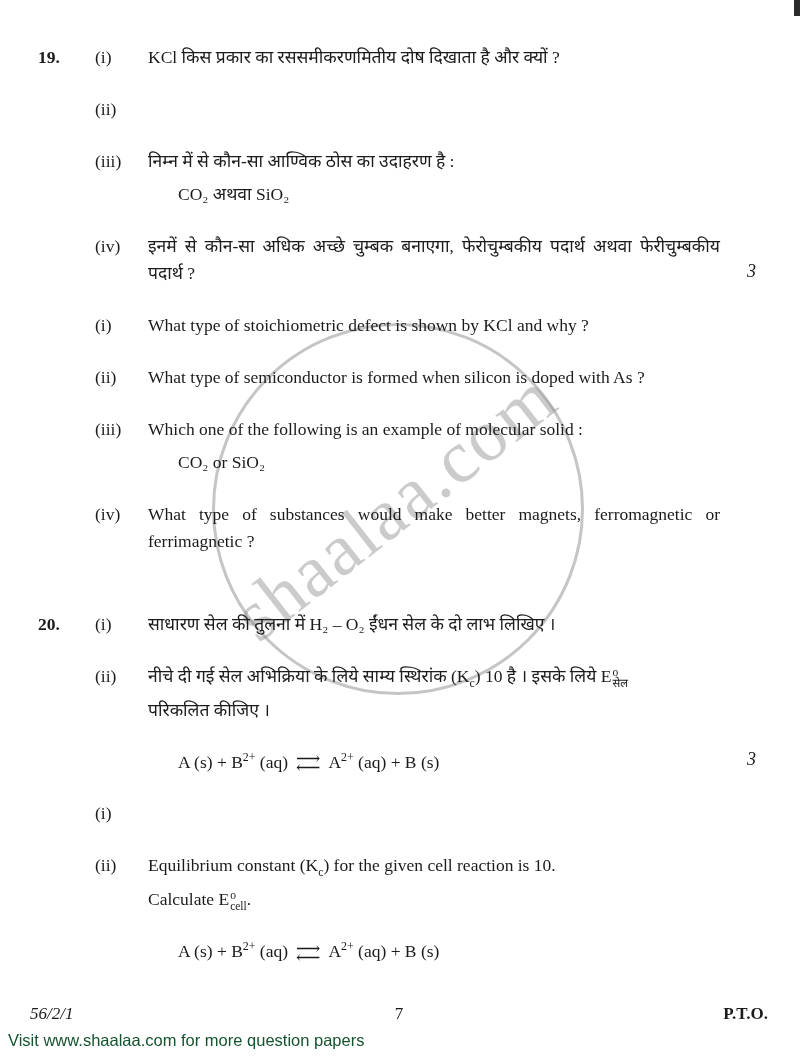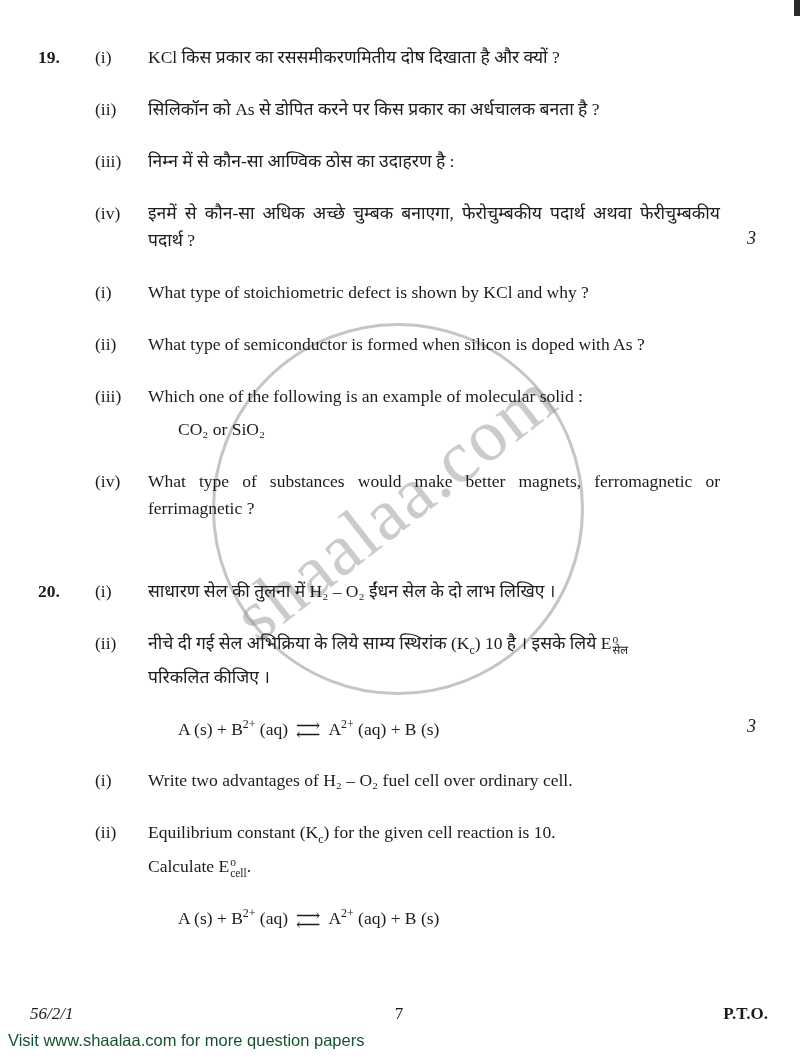--- a/index.html
+++ b/index.html
@@ -91,27 +91,27 @@
 
       <div class="lang-hi">
         <div class="item">
           <div class="col-qnum">19.</div>
           <div class="col-label">(i)</div>
           <div class="col-text">KCl किस प्रकार का रससमीकरणमितीय दोष दिखाता है और क्यों ?</div>
         </div>
         <div class="item">
           <div class="col-qnum"></div>
           <div class="col-label">(ii)</div>
-          <div class="col-text">सिलिकॉन को As से डोपित करने पर किस प्रकार का अर्धचालक बनता है ?</div>
         </div>
         <div class="item">
           <div class="col-qnum"></div>
           <div class="col-label">(iii)</div>
           <div class="col-text">
             <div>निम्न में से कौन-सा आण्विक ठोस का उदाहरण है :</div>
+            <div class="formula">CO₂ अथवा SiO₂</div>
           </div>
         </div>
         <div class="item">
           <div class="col-qnum"></div>
           <div class="col-label">(iv)</div>
           <div class="col-text">इनमें से कौन-सा अधिक अच्छे चुम्बक बनाएगा, फेरोचुम्बकीय पदार्थ अथवा फेरीचुम्बकीय पदार्थ ?</div>
           <span class="marks">3</span>
         </div>
       </div>
 
@@ -165,21 +165,20 @@
                 </span>A<sup>2+</sup> (aq) + B (s)</div>
           </div>
           <span class="marks">3</span>
         </div>
       </div>
 
       <div class="lang-en">
         <div class="item">
           <div class="col-qnum"></div>
           <div class="col-label">(i)</div>
-          <div class="col-text">Write two advantages of H₂ – O₂ fuel cell over ordinary cell.</div>
         </div>
         <div class="item">
           <div class="col-qnum"></div>
           <div class="col-label">(ii)</div>
           <div class="col-text">
             <div>Equilibrium constant (K<sub>c</sub>) for the given cell reaction is 10.<br>Calculate E<span class="stk">
                   <span>o</span>
                   <span>cell</span>
                 </span>.</div>
             <div class="formula gap">A (s) + B<sup>2+</sup> (aq)<span class="eqm">

